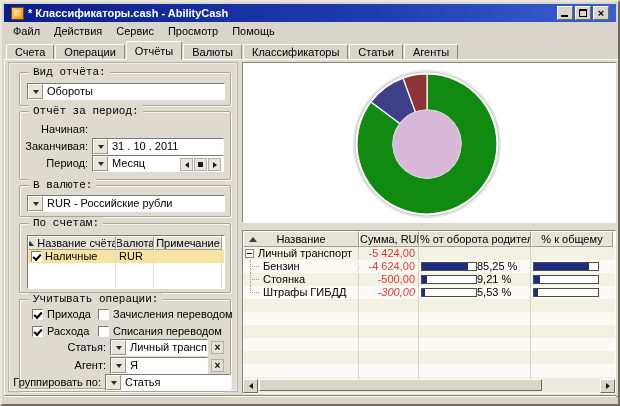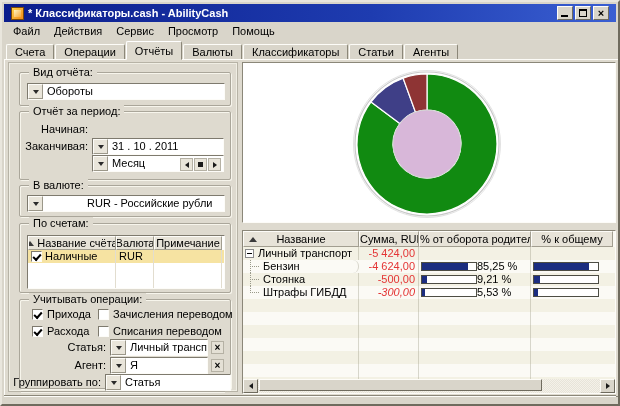--- a/index.html
+++ b/index.html
@@ -39,21 +39,21 @@
   .tab.active{height:19px;line-height:18px;z-index:5;
     background:#dedacf;border-color:#fff #8b8779 #dedacf #fff;}
   
   .main{position:absolute;left:2px;top:57px;width:616px;height:338px;
     background:#dedacf;border:1px solid;border-color:#fdfcf8 #8b8779 #8b8779 #fdfcf8;}
   .left-frame{position:absolute;left:3px;top:2px;width:230px;height:330px;
     border:1px solid #b7b3a6;box-shadow:inset 0 0 0 1px #f0eee4;}
   
   .groupbox{position:absolute;border:1px solid #aaa69a;border-radius:2px;
     box-shadow:inset 1px 1px 0 #f7f5ec, 1px 1px 0 #f7f5ec;}
-  .legend{position:absolute;top:-7px;left:9px;background:#dedacf;padding:0 4px;white-space:nowrap;}
+  .legend{position:absolute;top:-7px;left:9px;background:#dedacf;padding:0 4px;white-space:nowrap;font-family:Liberation Mono, monospace;}
   
   .combo{position:absolute;height:17px;background:#fff;display:flex;
     border:1px solid;border-color:#7e7a6e #fdfcf8 #fdfcf8 #7e7a6e;}
   .combo-btn{width:15px;height:100%;background:#e9e5da;flex:0 0 15px;
     border:1px solid;border-color:#fdfcf8 #9b9789 #9b9789 #fdfcf8;
     display:flex;align-items:center;justify-content:center;}
   .tri-down{width:0;height:0;border-left:3px solid transparent;border-right:3px solid transparent;border-top:4px solid #2a2a2a;}
   .tri-up{width:0;height:0;border-left:4px solid transparent;border-right:4px solid transparent;border-bottom:5px solid #3a3a3a;}
   .combo-val{flex:1;line-height:15px;padding-left:4px;white-space:nowrap;overflow:hidden;background:#fff;}
   .row-label{position:absolute;height:17px;line-height:16px;text-align:right;white-space:nowrap;}
@@ -167,20 +167,21 @@
       <div class="groupbox" style="left:10px;top:48px;width:212px;height:69px;">
         <span class="legend">Отчёт за период:</span>
         <span class="row-label" style="left:2px;top:9px;width:66px;">Начиная:</span>
         <span class="row-label" style="left:2px;top:26px;width:66px;">Заканчивая:</span>
         <div class="combo" style="left:72px;top:26px;width:132px;">
           <span class="combo-btn">
               <span class="tri-down"></span>
             </span>
           <span class="combo-val">31 . 10 . 2011</span>
         </div>
+        <span class="row-label" style="left:2px;top:43px;width:66px;">Период:</span>
         <div class="combo" style="left:72px;top:43px;width:132px;">
           <span class="combo-btn">
               <span class="tri-down"></span>
             </span>
           <span class="combo-val">Месяц</span>
           <span class="mini-group">
             <span class="mini-btn">
                 <span class="tri-l"></span>
               </span>
             <span class="mini-btn">
@@ -188,21 +189,21 @@
               </span>
             <span class="mini-btn">
                 <span class="tri-r"></span>
               </span>
           </span>
         </div>
       </div>
 
       <div class="groupbox" style="left:10px;top:122px;width:212px;height:32px;">
         <span class="legend">В валюте:</span>
-        <div class="combo" style="left:7px;top:9px;width:198px;gap:40px;">
+        <div class="combo" style="left:7px;top:9px;width:198px;">
           <span class="combo-btn">
               <span class="tri-down"></span>
             </span>
           <span class="combo-val">RUR - Российские рубли</span>
         </div>
       </div>
 
       <div class="groupbox" style="left:10px;top:160px;width:212px;height:70px;padding-left:8px;">
         <span class="legend">По счетам:</span>
         <div class="acc-table" style="left:7px;top:11px;width:198px;height:54px;">

